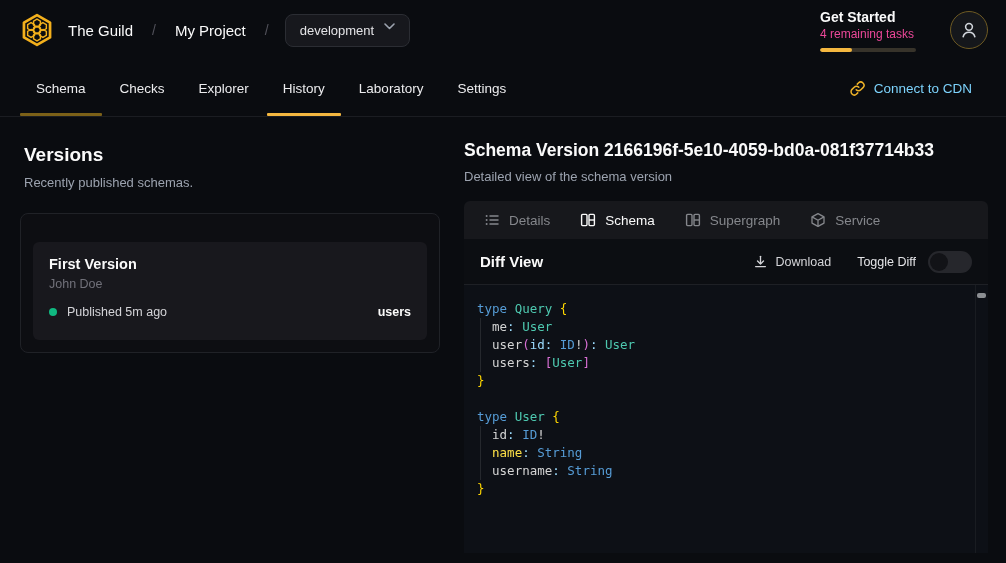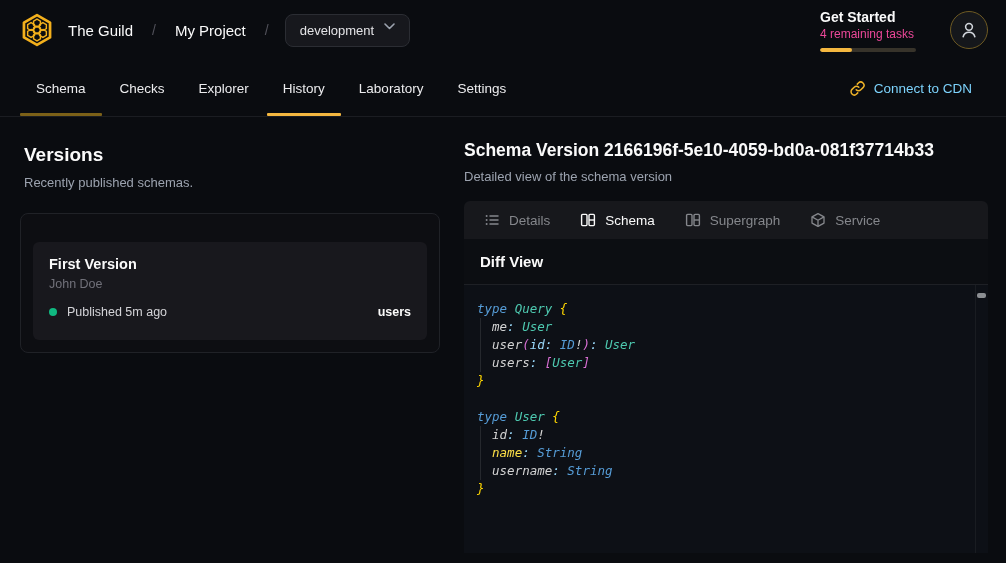--- a/index.html
+++ b/index.html
@@ -70,21 +70,21 @@
   .rp-tab.active { color:#fafafa; }
   .diff-row { height:46px; background:#0c0e12; border-bottom:1px solid #1e2025; display:flex; align-items:center; padding:0 16px; }
   .diff-title { font-size:15px; font-weight:700; color:#fafafa; }
   .diff-actions { margin-left:auto; display:flex; align-items:center; gap:26px; }
   .download-btn { display:flex; align-items:center; gap:8px; color:#d4d4d8; font-size:12.5px; cursor:pointer; }
   .toggle-wrap { display:flex; align-items:center; gap:12px; }
   .toggle-label { font-size:12.5px; color:#e4e4e7; }
   .toggle { width:44px; height:22px; border-radius:11px; background:#26272c; position:relative; cursor:pointer; }
   .toggle-knob { position:absolute; top:2px; left:2px; width:18px; height:18px; border-radius:50%; background:#121317; }
   
-  .code-wrap { position:relative; height:268px; background:#0d1016; overflow:hidden; padding:15px 14px 0 13px;font-style:italic; }
+  .code-wrap { position:relative; height:268px; background:#0d1016; overflow:hidden; padding:15px 14px 0 13px; }
   .code-line { font-family:"DejaVu Sans Mono", monospace; font-size:12.5px; line-height:18px; white-space:pre; }
   .indent-guide { position:absolute; width:1px; background:rgba(255,255,255,0.10); left:16px; }
   .code-scroll-track { position:absolute; top:0; right:0; bottom:0; width:13px; border-left:1px solid rgba(255,255,255,0.05); }
   .code-scroll-thumb { position:absolute; top:8px; right:2px; width:9px; height:5px; background:#8b8e92; border-radius:2px; cursor:pointer; }
   svg { display:block; }
 </style>
 </head>
 <body>
 
 <div class="header">
@@ -211,20 +211,36 @@
               <polygon points="8,1.6 14,4.9 14,11.1 8,14.4 2,11.1 2,4.9" fill="none" stroke="currentColor" stroke-width="1.3" stroke-linejoin="round"></polygon>
               <path d="M2 4.9 8 8.2 14 4.9M8 8.2v6.2" fill="none" stroke="currentColor" stroke-width="1.3" stroke-linejoin="round"></path>
             </svg>
           </span>
           <span>Service</span>
         </div>
       </div>
 
     <div class="diff-row">
       <div class="diff-title">Diff View</div>
+      <div class="diff-actions">
+        <div class="download-btn">
+          <svg width="15" height="15" viewBox="0 0 16 16">
+            <path d="M8 2.5v7.5" fill="none" stroke="#d4d4d8" stroke-width="1.4" stroke-linecap="round"></path>
+            <path d="M4.8 7.4 8 10.6 11.2 7.4" fill="none" stroke="#d4d4d8" stroke-width="1.4" stroke-linecap="round" stroke-linejoin="round"></path>
+            <path d="M2.8 13.4h10.4" fill="none" stroke="#d4d4d8" stroke-width="1.4" stroke-linecap="round"></path>
+          </svg>
+          <span>Download</span>
+        </div>
+        <div class="toggle-wrap">
+          <span class="toggle-label">Toggle Diff</span>
+          <div class="toggle">
+            <div class="toggle-knob"></div>
+          </div>
+        </div>
+      </div>
     </div>
 
     <div class="code-wrap">
       <div id="code-lines">
           <div class="code-line"><span style="color: rgb(86, 156, 214);">type</span><span style="color: rgb(212, 212, 212);"> </span><span style="color: rgb(78, 201, 176);">Query</span><span style="color: rgb(212, 212, 212);"> </span><span style="color: rgb(255, 215, 0);">{</span></div>
           <div class="code-line"><span style="color: rgb(212, 212, 212);">  me</span><span style="color: rgb(156, 220, 254);">:</span><span style="color: rgb(212, 212, 212);"> </span><span style="color: rgb(78, 201, 176);">User</span></div>
           <div class="code-line"><span style="color: rgb(212, 212, 212);">  user</span><span style="color: rgb(218, 112, 214);">(</span><span style="color: rgb(156, 220, 254);">id</span><span style="color: rgb(156, 220, 254);">:</span><span style="color: rgb(212, 212, 212);"> </span><span style="color: rgb(86, 156, 214);">ID</span><span style="color: rgb(212, 212, 212);">!</span><span style="color: rgb(218, 112, 214);">)</span><span style="color: rgb(156, 220, 254);">:</span><span style="color: rgb(212, 212, 212);"> </span><span style="color: rgb(78, 201, 176);">User</span></div>
           <div class="code-line"><span style="color: rgb(212, 212, 212);">  users</span><span style="color: rgb(156, 220, 254);">:</span><span style="color: rgb(212, 212, 212);"> </span><span style="color: rgb(218, 112, 214);">[</span><span style="color: rgb(78, 201, 176);">User</span><span style="color: rgb(218, 112, 214);">]</span></div>
           <div class="code-line"><span style="color: rgb(255, 215, 0);">}</span></div>
           <div class="code-line">&nbsp;</div>

